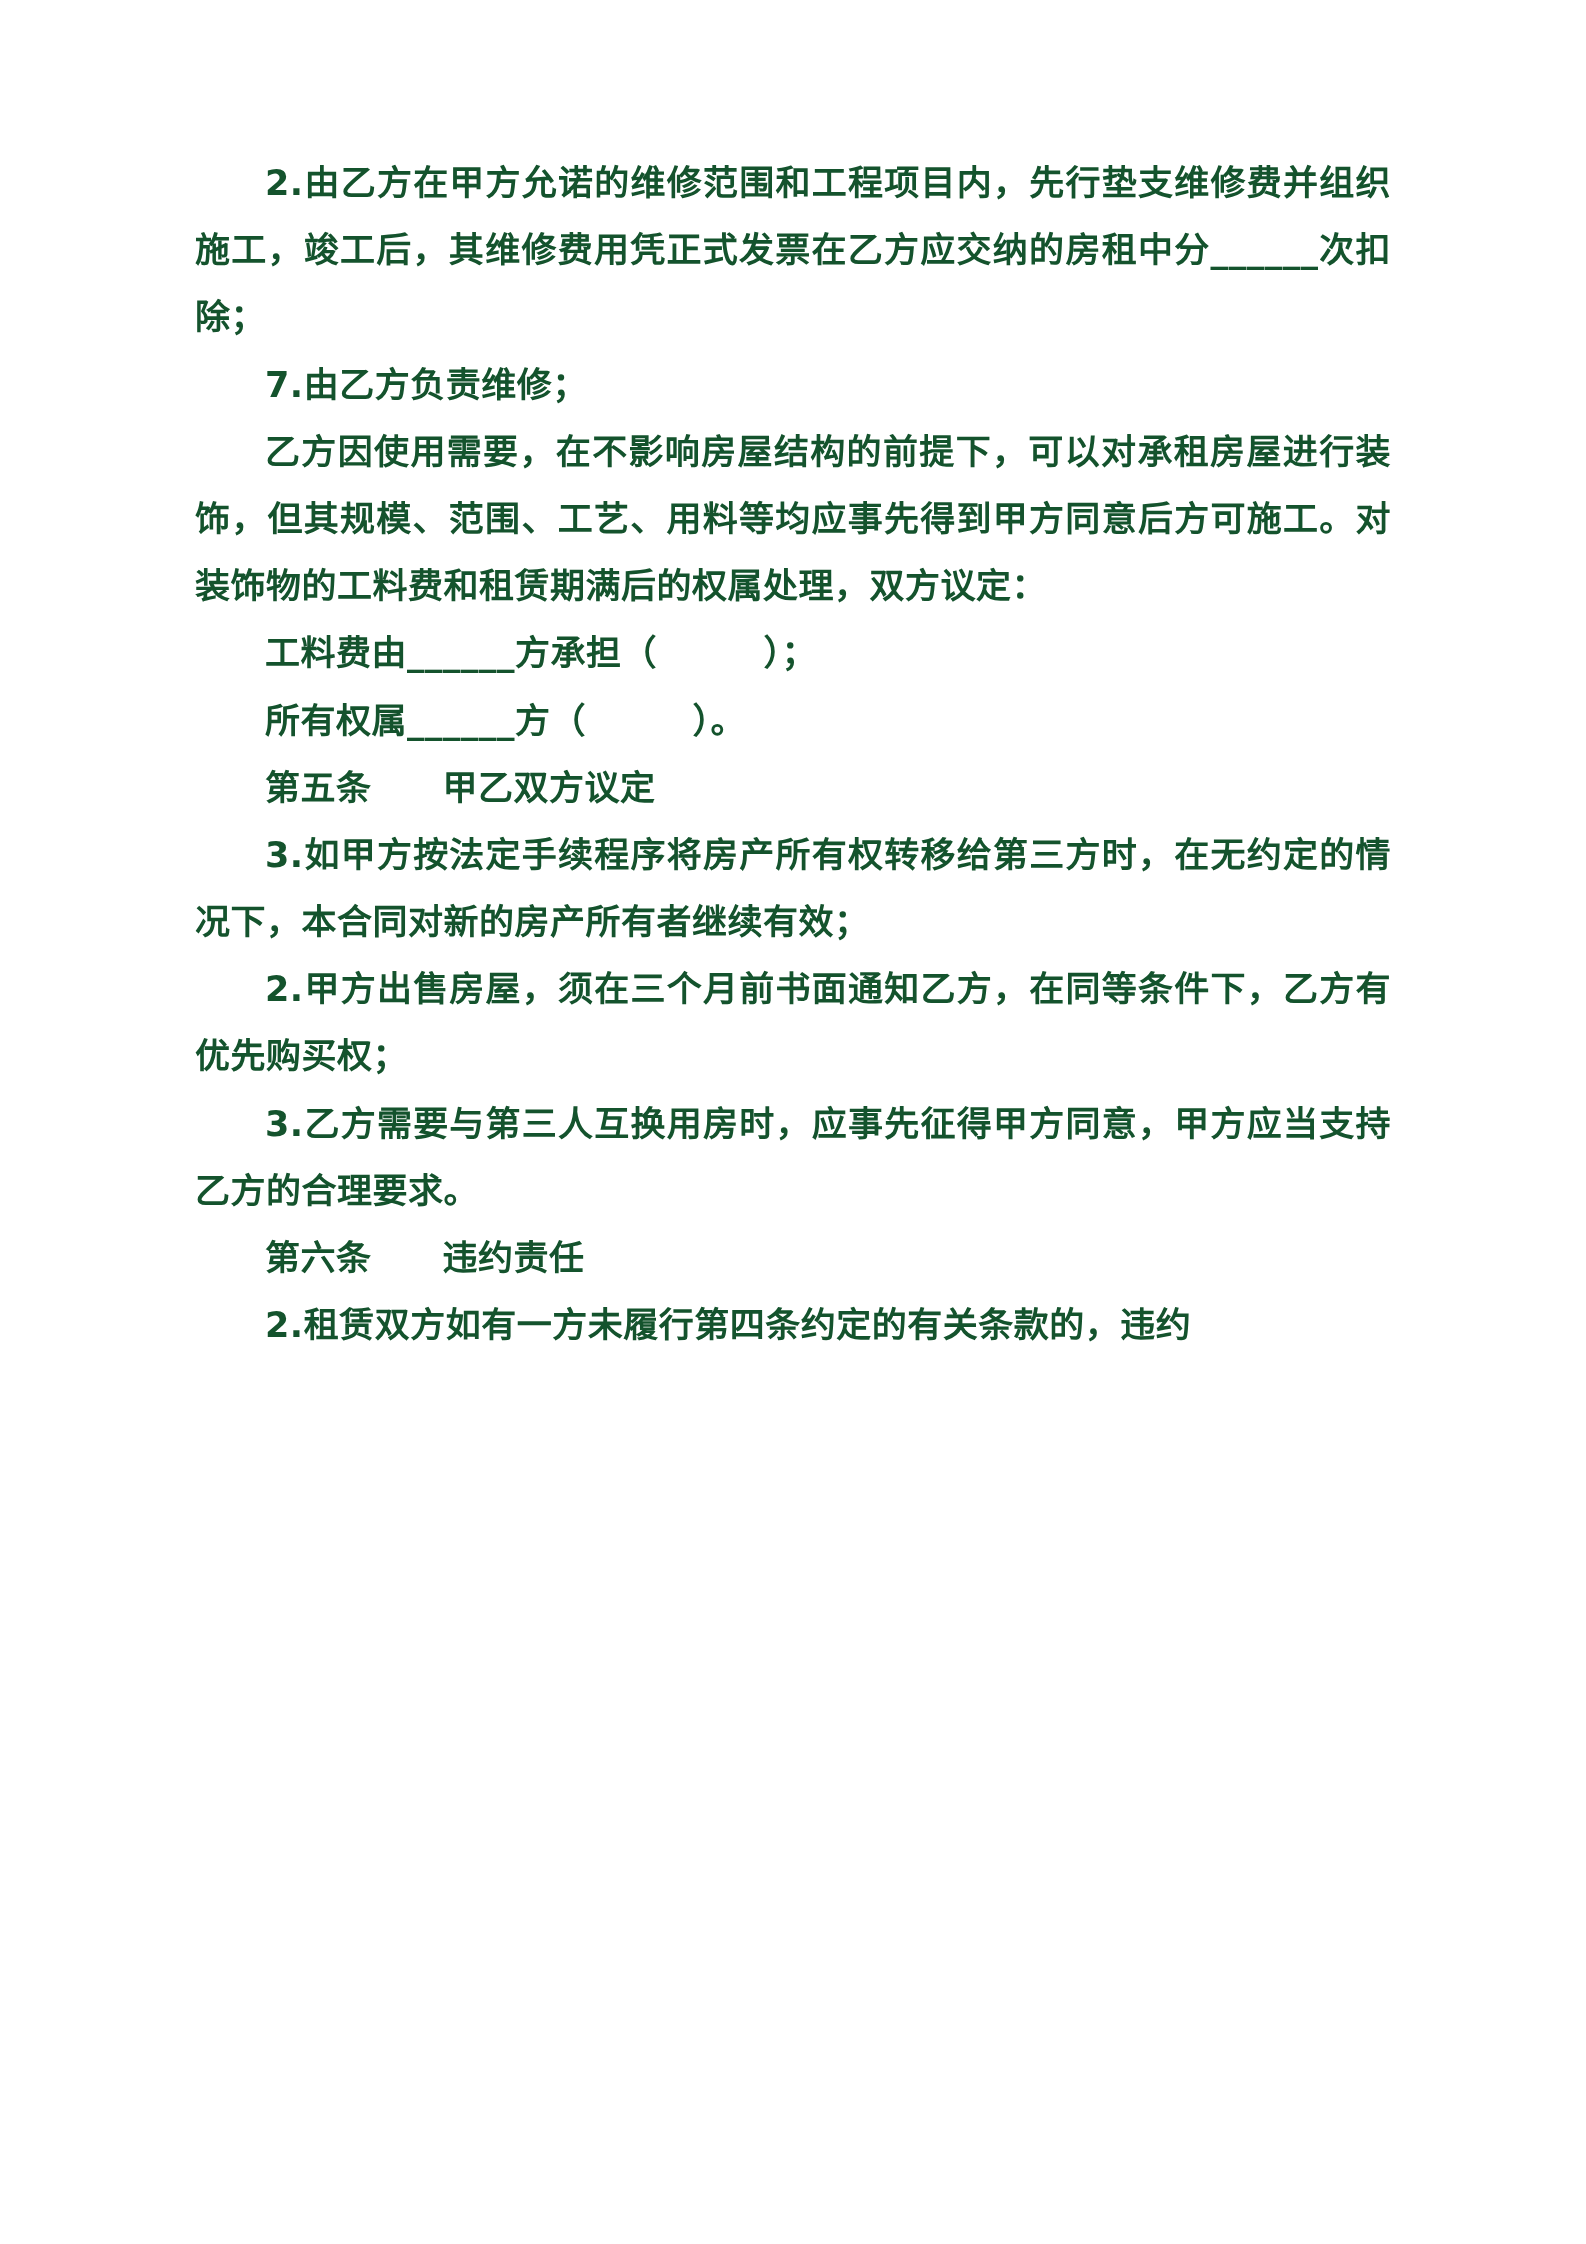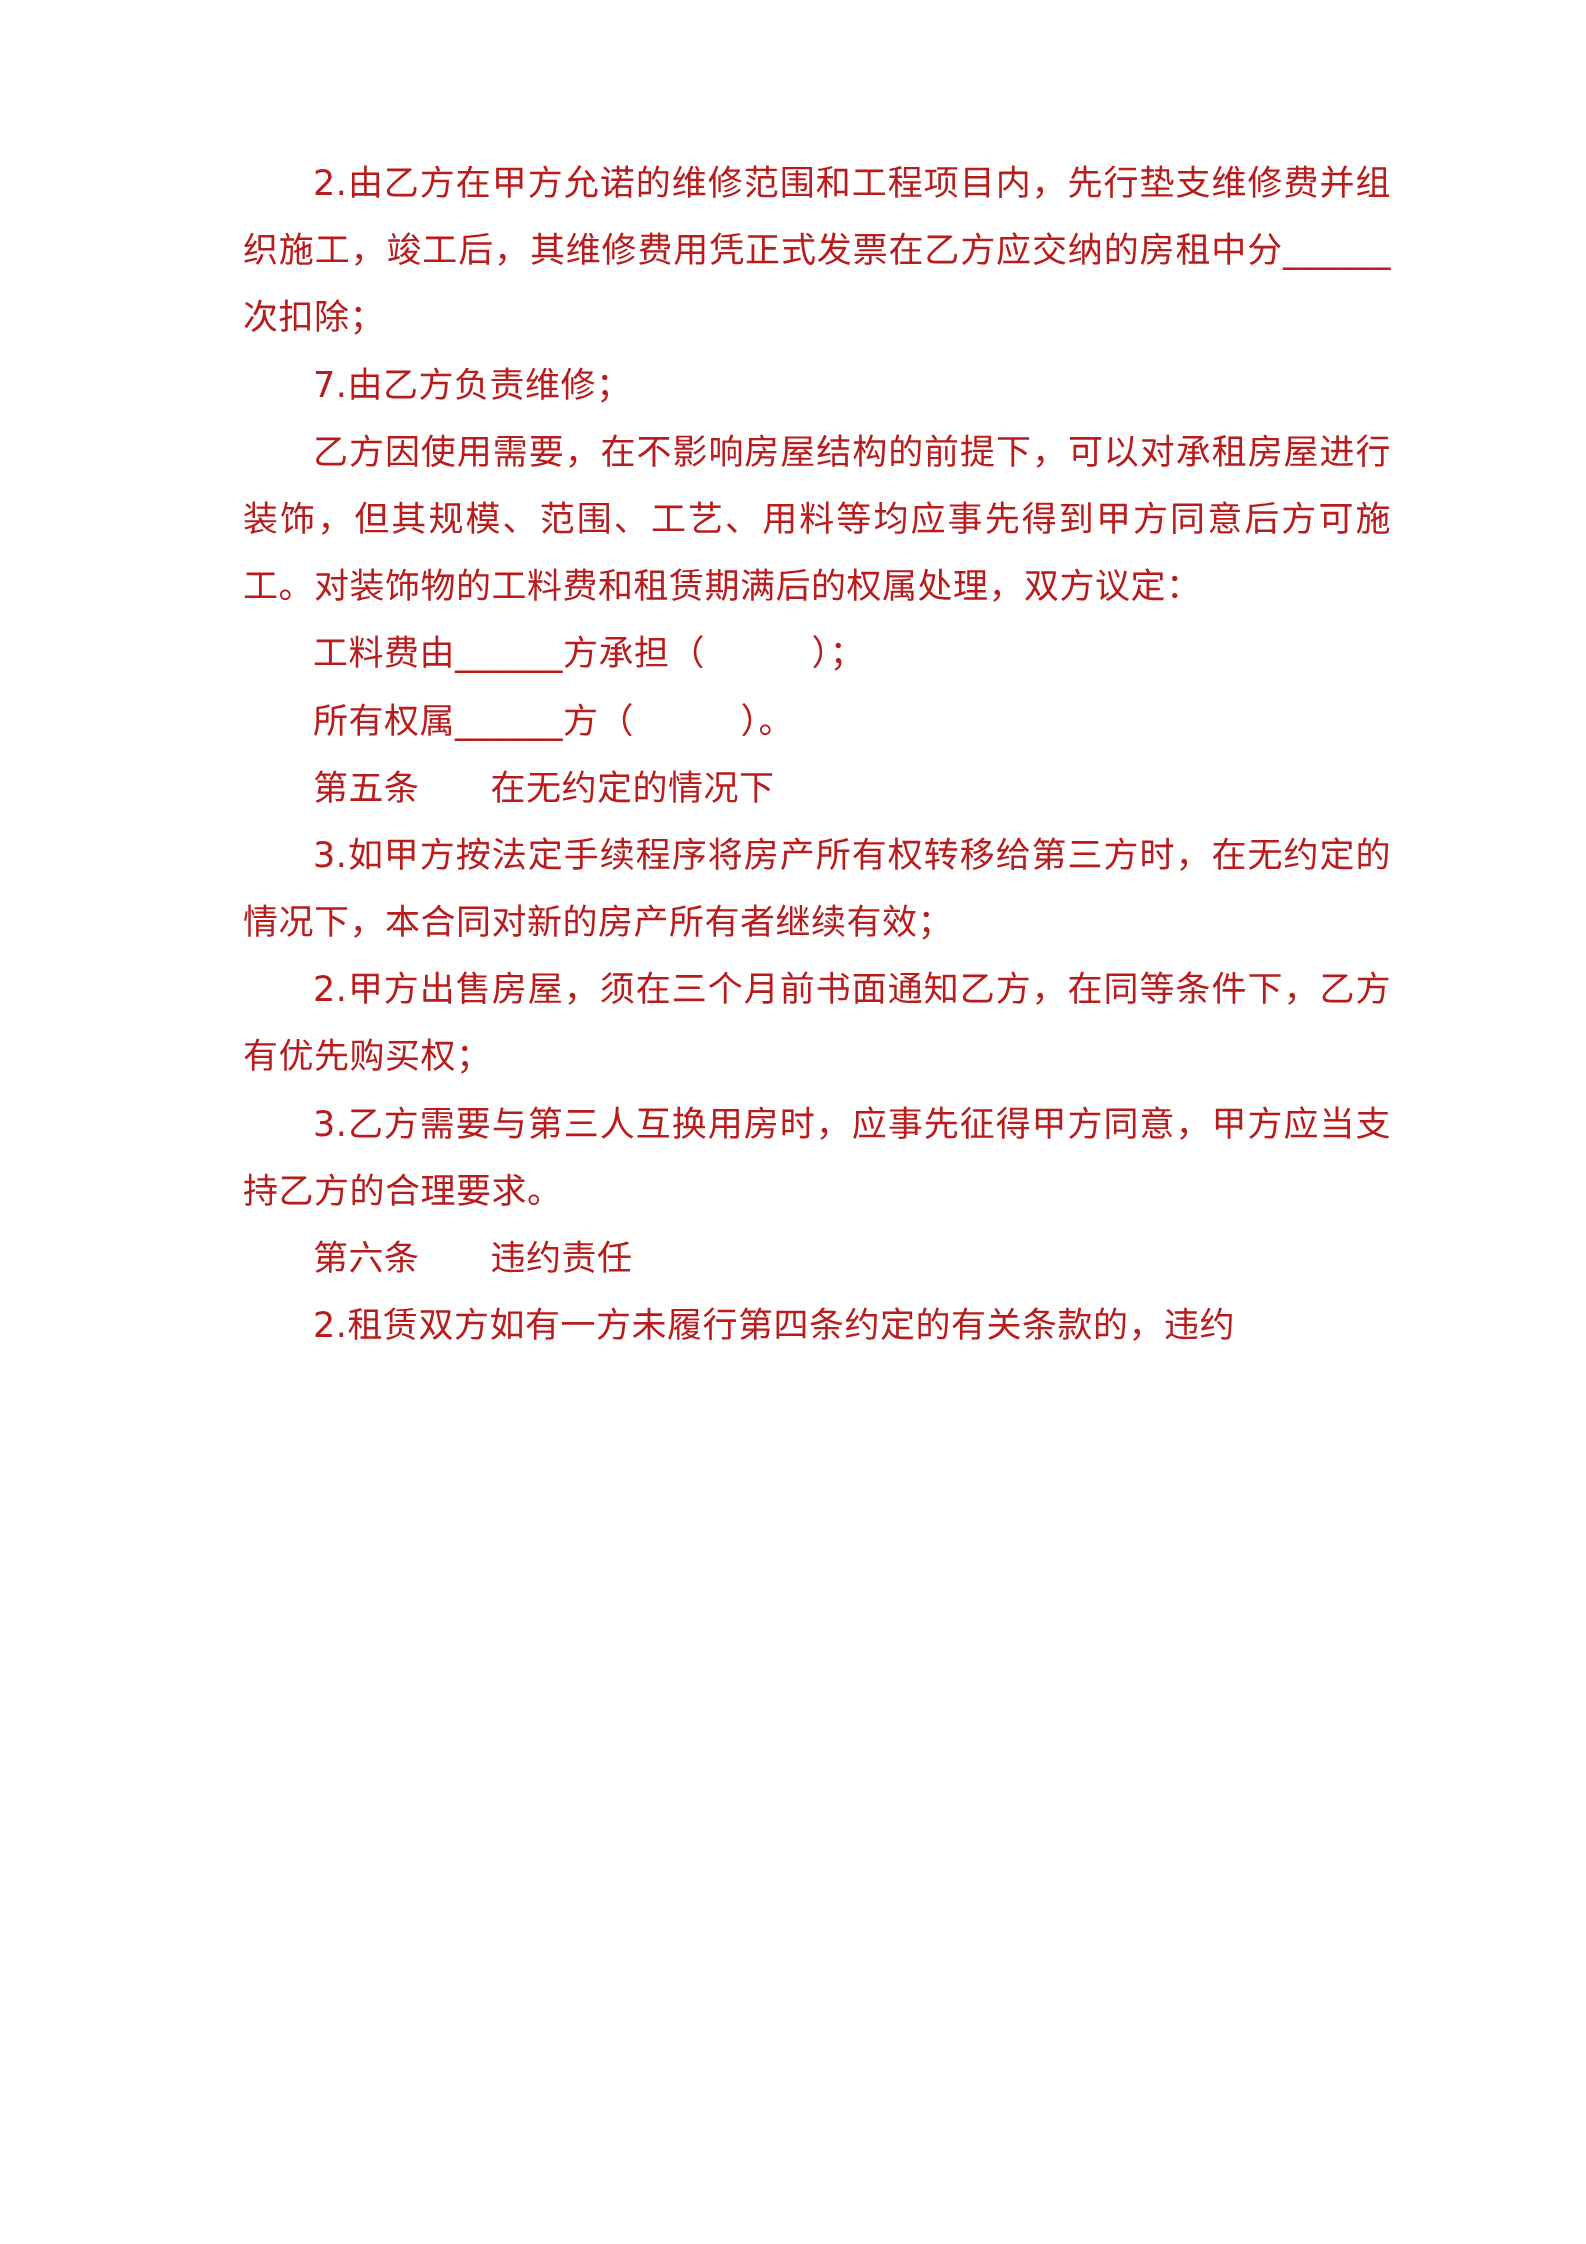--- a/index.html
+++ b/index.html
@@ -12,25 +12,24 @@
     height: 2244px;
     background: #ffffff;
     position: relative;
     box-sizing: border-box;
     padding: 150px 195px 120px 195px;
     font-family: "DejaVu Sans", "Liberation Sans", sans-serif;
   }
   .doc-body {
     font-size: 35px;
     line-height: 1.92;
-    color: #b91c1c;
-    font-weight: 400;
+    color: #14532d;
+    font-weight: 700;
     letter-spacing: 0.5px;
     text-align: justify;
-    margin-left: 48px;
   }
   .para {
     margin: 0 0 0 0;
     text-indent: 2em;
     white-space: normal;
   }
   .clause-head {
     margin: 0;
     text-indent: 2em;
   }
@@ -38,20 +37,20 @@
 </head>
 <body>
 
 <div class="page">
   <div class="doc-body">
     <p class="para">2.由乙方在甲方允诺的维修范围和工程项目内，先行垫支维修费并组织施工，竣工后，其维修费用凭正式发票在乙方应交纳的房租中分______次扣除；</p>
     <p class="para">7.由乙方负责维修；</p>
     <p class="para">乙方因使用需要，在不影响房屋结构的前提下，可以对承租房屋进行装饰，但其规模、范围、工艺、用料等均应事先得到甲方同意后方可施工。对装饰物的工料费和租赁期满后的权属处理，双方议定：</p>
     <p class="para">工料费由______方承担（　　　）；</p>
     <p class="para">所有权属______方（　　　）。</p>
-    <p class="clause-head">第五条　　在无约定的情况下</p>
+    <p class="clause-head">第五条　　甲乙双方议定</p>
     <p class="para">3.如甲方按法定手续程序将房产所有权转移给第三方时，在无约定的情况下，本合同对新的房产所有者继续有效；</p>
     <p class="para">2.甲方出售房屋，须在三个月前书面通知乙方，在同等条件下，乙方有优先购买权；</p>
     <p class="para">3.乙方需要与第三人互换用房时，应事先征得甲方同意，甲方应当支持乙方的合理要求。</p>
     <p class="clause-head">第六条　　违约责任</p>
     <p class="para">2.租赁双方如有一方未履行第四条约定的有关条款的，违约</p>
   </div>
 </div>
 
 </body></html>

